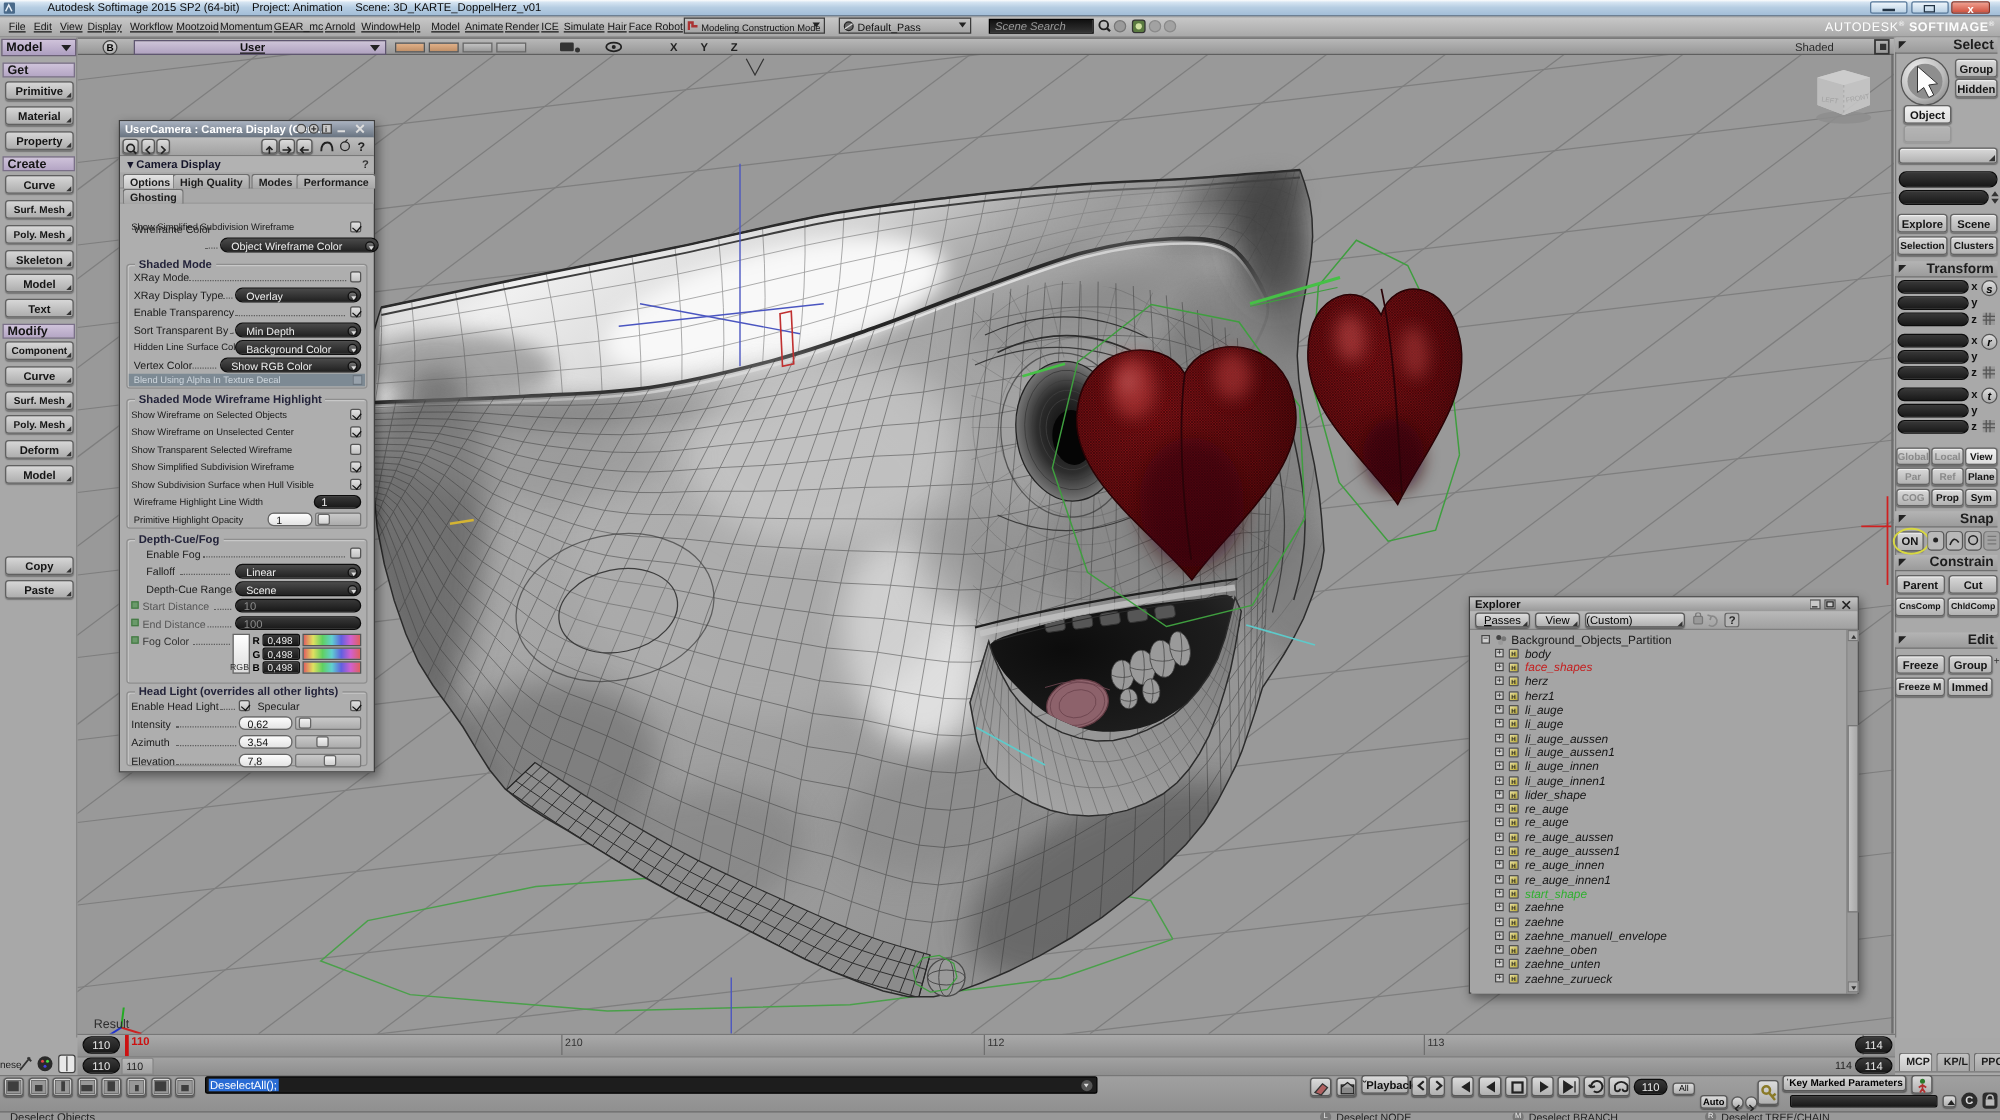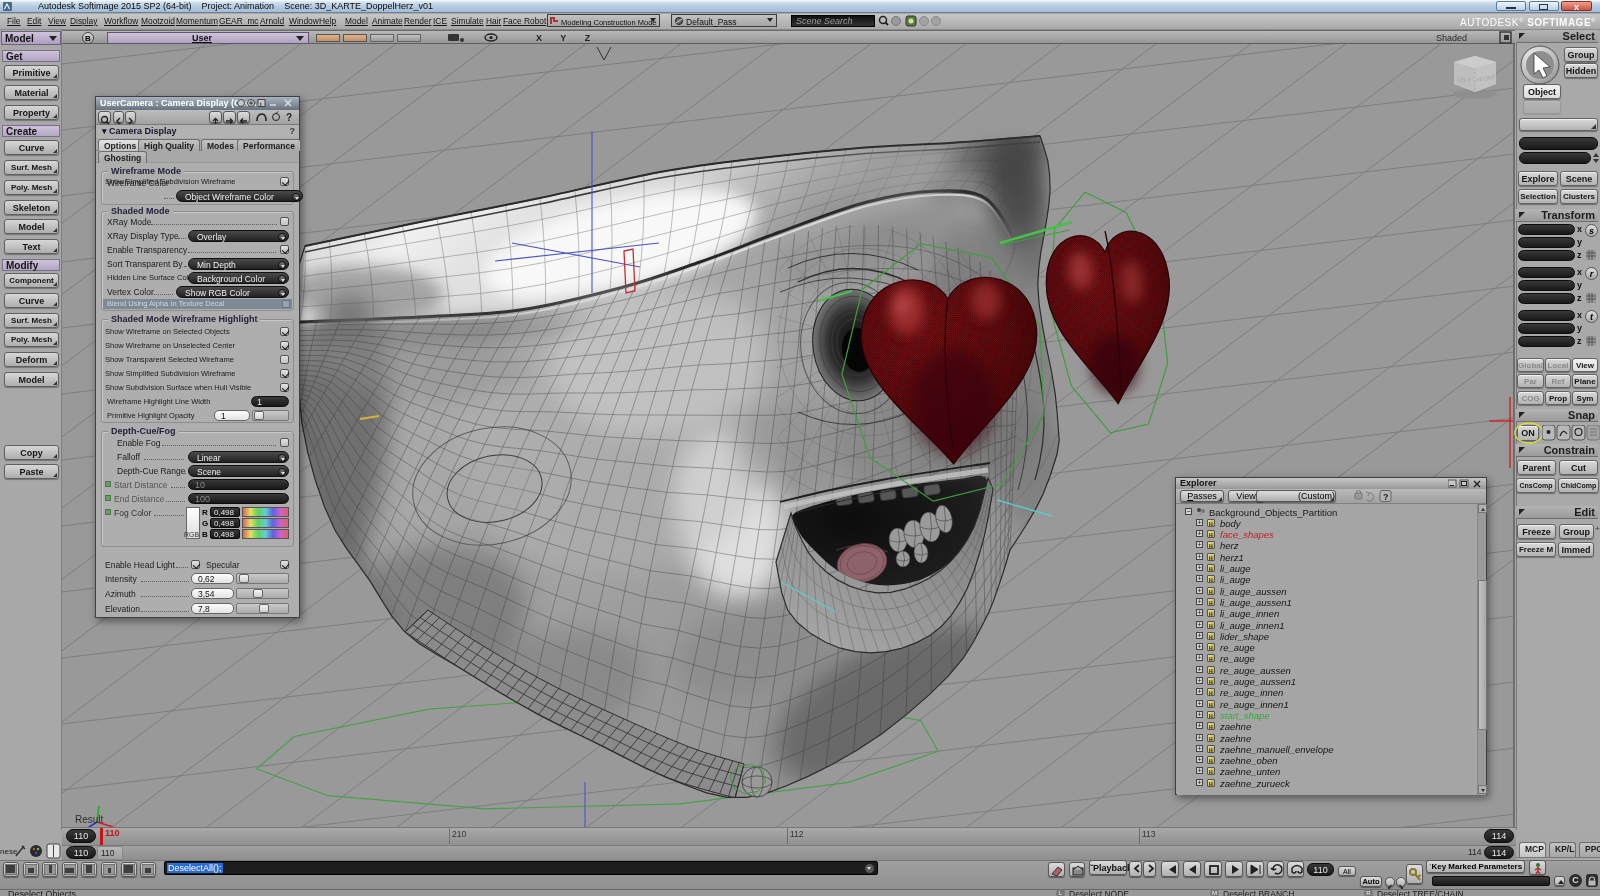--- a/index.html
+++ b/index.html
@@ -811,23 +811,20 @@
     <div class="abs" style="left:0;top:28px;width:203px;height:13px;background:#b2b2b2;font-size:9px;font-weight:bold;color:#15152a;padding:1px 0 0 6px">▾ Camera Display<span style="position:absolute;right:4px;color:#333">?</span></div>
     <div class="abs" style="left:0;top:41px;width:203px;height:13px;background:#a8a8a8;border-bottom:1px solid #888">
       <span class="tab on" style="left:2px;top:1px;height:12px">Options</span>
       <span class="tab" style="left:42px;top:1px;height:12px">High Quality</span>
       <span class="tab" style="left:105px;top:1px;height:12px">Modes</span>
       <span class="tab" style="left:141px;top:1px;height:12px">Performance</span>
     </div>
     <div class="abs" style="left:0;top:54px;width:203px;height:12px;background:#a8a8a8;border-bottom:1px solid #999">
       <span class="tab" style="left:2px;top:0px;height:12px">Ghosting</span>
     </div>
-    <div class="grp" style="left:5px;top:74px;width:193px;height:34px">
-      <span class="gt">Wireframe Mode</span>
-    </div>
     <div class="row" style="left:9px;top:80px;font-size:7.5px">Show Simplified Subdivision Wireframe</div>
     <div class="ckb on" style="left:184px;top:80px"></div>
     <div class="row" style="left:11px;top:81px;font-size:8.5px">Wireframe Color</div>
     <div class="dots" style="left:68px;top:101px;width:10px"></div>
     <div class="dd" style="left:80px;top:93px;width:127px">Object Wireframe Color<span class="dc"></span></div>
     <div class="grp" style="left:5px;top:114px;width:193px;height:100px">
       <span class="gt">Shaded Mode</span>
     </div>
     <div class="row" style="left:11px;top:120px;font-size:8.5px">XRay Mode</div>
     <div class="dots" style="left:55px;top:127px;width:126px"></div>
@@ -894,20 +891,23 @@
     <span class="abs" style="left:106px;top:411px;font-size:8px;font-weight:bold">R</span>
     <div class="darkpill" style="left:114px;top:410px;width:30px;height:10px;padding-left:3px;border-radius:2px;font-size:8px">0,498</div>
     <div class="abs" style="left:146px;top:410px;width:47px;height:10px;border:1px solid #555;background:linear-gradient(90deg,#e06060,#e0e060,#60d060,#60d0d0,#6060e0,#d060d0,#e06060)"></div>
     <span class="abs" style="left:106px;top:422px;font-size:8px;font-weight:bold">G</span>
     <div class="darkpill" style="left:114px;top:421px;width:30px;height:10px;padding-left:3px;border-radius:2px;font-size:8px">0,498</div>
     <div class="abs" style="left:146px;top:421px;width:47px;height:10px;border:1px solid #555;background:linear-gradient(90deg,#e06060,#e0e060,#60d060,#60d0d0,#6060e0,#d060d0,#e06060)"></div>
     <span class="abs" style="left:106px;top:433px;font-size:8px;font-weight:bold">B</span>
     <div class="darkpill" style="left:114px;top:432px;width:30px;height:10px;padding-left:3px;border-radius:2px;font-size:8px">0,498</div>
     <div class="abs" style="left:146px;top:432px;width:47px;height:10px;border:1px solid #555;background:linear-gradient(90deg,#e06060,#e0e060,#60d060,#60d0d0,#6060e0,#d060d0,#e06060)"></div>
     <span class="abs" style="left:88px;top:434px;font-size:7px;color:#333">RGB</span>
+    <div class="grp" style="left:5px;top:456px;width:193px;height:60px">
+      <span class="gt">Head Light (overrides all other lights)</span>
+    </div>
     <div class="row" style="left:9px;top:463px;font-size:8.5px">Enable Head Light</div>
     <div class="dots" style="left:80px;top:470px;width:12px"></div>
     <div class="ckb on" style="left:95px;top:463px"></div>
     <div class="row" style="left:110px;top:463px;font-size:8.5px">Specular</div>
     <div class="ckb on" style="left:184px;top:463px"></div>
     <div class="row" style="left:9px;top:477px;font-size:8.5px">Intensity</div>
     <div class="dots" style="left:45px;top:484px;width:48px"></div>
     <div class="wfield" style="left:95px;top:476px;width:43px">0,62</div>
     <div class="slider" style="left:140px;top:476px;width:53px">
       <span class="th" style="left:2px"></span>
@@ -929,21 +929,21 @@
     <div class="wtitle" style="height:11px;background:linear-gradient(#c6c6c6,#989898);color:#111;font-size:9px;padding-top:0px">Explorer<svg style="position:absolute;right:2px;top:1px" width="36" height="9">
         <rect x="0" y="1" width="8" height="7" fill="#c8c8c8" stroke="#555"></rect>
         <path d="M1.5,6.5 H6" stroke="#222"></path>
         <rect x="12" y="1" width="8" height="7" fill="#c8c8c8" stroke="#555"></rect>
         <rect x="13.5" y="2.5" width="5" height="4" fill="none" stroke="#222"></rect>
         <path d="M26,2 L32,8 M32,2 L26,8" stroke="#222" stroke-width="1.4"></path>
       </svg></div>
     <div class="abs" style="left:0;top:11px;width:310px;height:15px;background:linear-gradient(#b9b9b9,#a0a0a0);border-bottom:1px solid #808080">
       <span class="rbtn" style="left:4px;top:1px;width:44px;height:12px;font-size:9px;text-align:center;line-height:11px"><u>P</u>asses<span style="position:absolute;right:1px;bottom:0px;width:0;height:0;border-bottom:4px solid #333;border-left:4px solid transparent"></span></span>
       <span class="rbtn" style="left:52px;top:1px;width:36px;height:12px;font-size:9px;text-align:center;line-height:11px">View<span style="position:absolute;right:1px;bottom:0;width:0;height:0;border-bottom:4px solid #333;border-left:4px solid transparent"></span></span>
-      <span class="rbtn" style="left:80px;top:1px;width:80px;height:12px;font-size:9px;text-align:right;line-height:11px">(Custom)<span style="position:absolute;right:1px;bottom:0;width:0;height:0;border-bottom:4px solid #333;border-left:4px solid transparent"></span></span>
+      <span class="rbtn" style="left:92px;top:1px;width:80px;height:12px;font-size:9px;text-align:left;line-height:11px">(Custom)<span style="position:absolute;right:1px;bottom:0;width:0;height:0;border-bottom:4px solid #333;border-left:4px solid transparent"></span></span>
       <svg class="abs" style="left:178px;top:1px" width="50" height="12">
         <rect x="1" y="3" width="7" height="6" rx="1" fill="#999" stroke="#777"></rect>
         <path d="M2.5,3 V2 a2,2 0 0 1 4,0 V3" fill="none" stroke="#777"></path>
         <path d="M15,3 a4,4 0 1 1 -2,7 M15,3 l-3,-1 M15,3 l-1,3" fill="none" stroke="#888" stroke-width="1.3"></path>
         <rect x="26" y="0.5" width="11" height="11" rx="2" fill="#b5b5b5" stroke="#666"></rect>
         <text x="29" y="9.5" font-size="9" font-weight="bold" fill="#222">?</text>
       </svg>
     </div>
     <div class="abs" style="left:1px;top:26px;width:300px;height:291px;background:#a5a5a5;overflow:hidden">
       <span class="texp" style="left:8px;top:4px">−</span>

